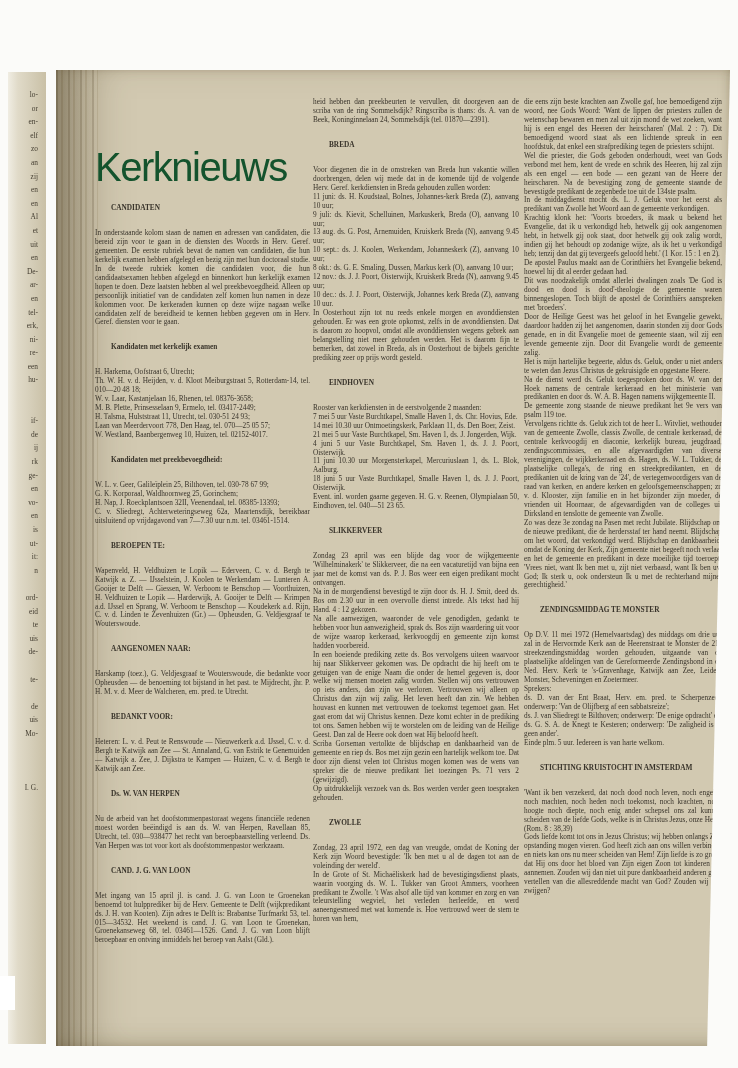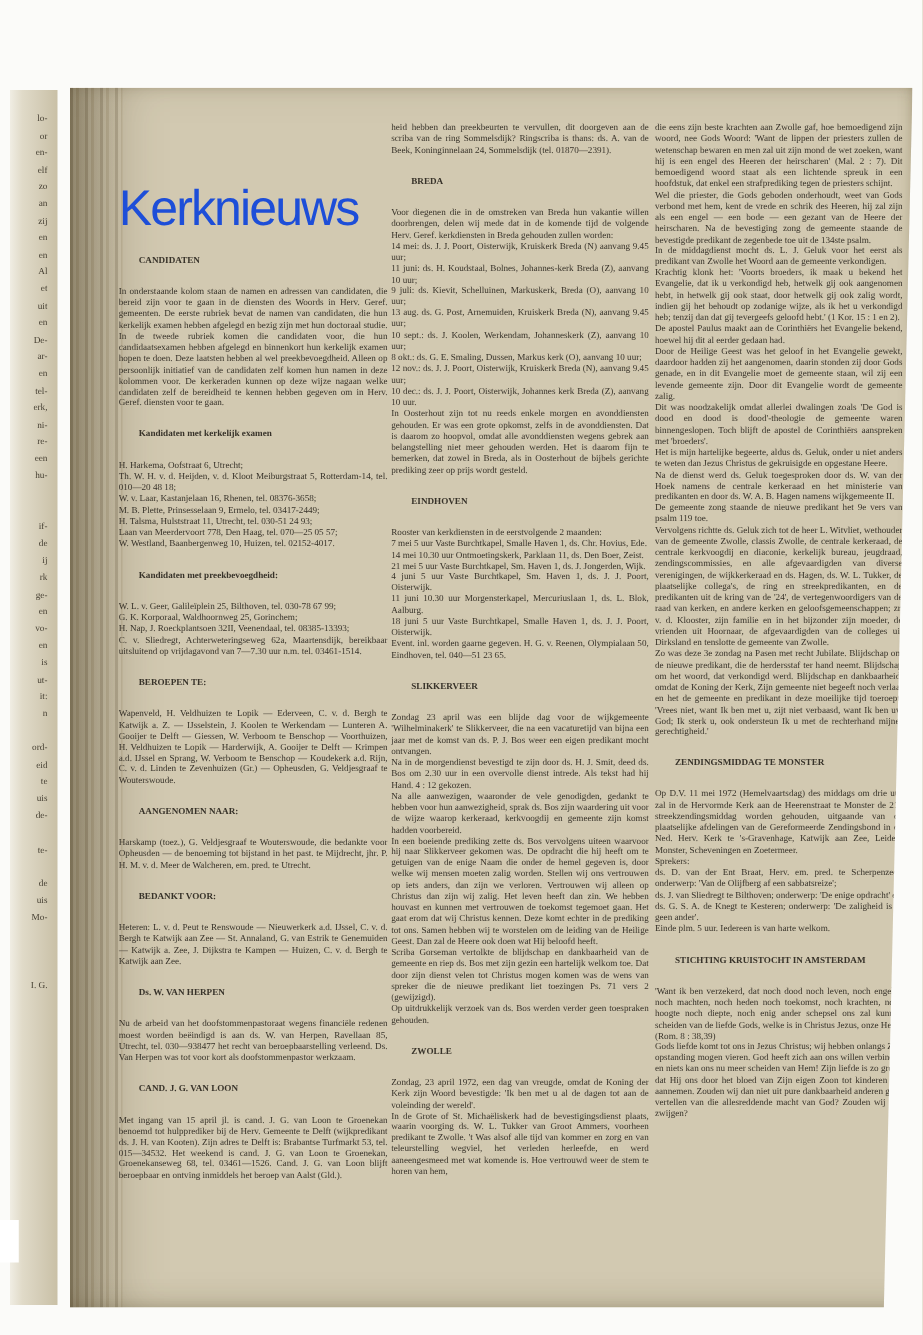--- a/index.html
+++ b/index.html
@@ -35,21 +35,21 @@
     clip-path:polygon(0 0,100% 0,96.6% 100%,0 100%);
   }
   .spine-streaks{
     position:absolute;left:0;top:0;bottom:0;width:42px;opacity:.55;
     background:repeating-linear-gradient(90deg,
       rgba(85,70,42,.38) 0 2px, rgba(214,205,182,.18) 2px 5px,
       rgba(120,100,62,.30) 5px 7px, rgba(205,196,170,.12) 7px 12px);
   }
   .title{
     font-family:"Liberation Sans",sans-serif;font-weight:400;
-    font-size:40px;line-height:42px;letter-spacing:-1.5px;color:#1d4ed8;
+    font-size:40px;line-height:42px;letter-spacing:-1.5px;color:#14532d;
     margin:0 0 12px 0;
   }
   .col{
     position:absolute;text-align:justify;overflow:hidden;
     font-size:7.3px;line-height:8.95px;color:#38332a;
   }
   .col1{left:39px;top:76px;width:215px;height:822px;}
   .col2{left:257px;top:28px;width:206px;height:908px;}
   .col3{left:468px;top:28px;width:198px;height:908px;}
   .sec{margin:0 0 12px 0;}
@@ -171,21 +171,20 @@
       </div>
   </div>
 
   <div class="col col2" id="col2">
       <section class="sec">
         <p>heid hebben dan preekbeurten te vervullen, dit doorgeven aan de scriba van de ring Sommelsdijk? Ringscriba is thans: ds. A. van de Beek, Koninginnelaan 24, Sommelsdijk (tel. 01870—2391).</p>
       </section>
       <section class="sec">
         <h2 class="sechead">BREDA</h2>
         <p>Voor diegenen die in de omstreken van Breda hun vakantie willen doorbrengen, delen wij mede dat in de komende tijd de volgende Herv. Geref. kerkdiensten in Breda gehouden zullen worden:</p>
-        <p>14 mei: ds. J. J. Poort, Oisterwijk, Kruiskerk Breda (N) aanvang 9.45 uur;</p>
         <p>11 juni: ds. H. Koudstaal, Bolnes, Johannes-kerk Breda (Z), aanvang 10 uur;</p>
         <p>9 juli: ds. Kievit, Schelluinen, Markuskerk, Breda (O), aanvang 10 uur;</p>
         <p>13 aug. ds. G. Post, Arnemuiden, Kruiskerk Breda (N), aanvang 9.45 uur;</p>
         <p>10 sept.: ds. J. Koolen, Werkendam, Johanneskerk (Z), aanvang 10 uur;</p>
         <p>8 okt.: ds. G. E. Smaling, Dussen, Markus kerk (O), aanvang 10 uur;</p>
         <p>12 nov.: ds. J. J. Poort, Oisterwijk, Kruiskerk Breda (N), aanvang 9.45 uur;</p>
         <p>10 dec.: ds. J. J. Poort, Oisterwijk, Johannes kerk Breda (Z), aanvang 10 uur.</p>
         <p>In Oosterhout zijn tot nu reeds enkele morgen en avonddiensten gehouden. Er was een grote opkomst, zelfs in de avonddiensten. Dat is daarom zo hoopvol, omdat alle avonddiensten wegens gebrek aan belangstelling niet meer gehouden werden. Het is daarom fijn te bemerken, dat zowel in Breda, als in Oosterhout de bijbels gerichte prediking zeer op prijs wordt gesteld.</p>
       </section>
       <section class="sec">
@@ -214,22 +213,22 @@
         <p>In de Grote of St. Michaëliskerk had de bevestigingsdienst plaats, waarin voorging ds. W. L. Tukker van Groot Ammers, voorheen predikant te Zwolle. 't Was alsof alle tijd van kommer en zorg en van teleurstelling wegviel, het verleden herleefde, en werd aaneengesmeed met wat komende is. Hoe vertrouwd weer de stem te horen van hem,</p>
       </section>
     </div>
   <div class="col col3" id="col3">
       <section class="sec">
         <p>die eens zijn beste krachten aan Zwolle gaf, hoe bemoedigend zijn woord, nee Gods Woord: 'Want de lippen der priesters zullen de wetenschap bewaren en men zal uit zijn mond de wet zoeken, want hij is een engel des Heeren der heirscharen' (Mal. 2 : 7). Dit bemoedigend woord staat als een lichtende spreuk in een hoofdstuk, dat enkel een strafprediking tegen de priesters schijnt.</p>
         <p>Wel die priester, die Gods geboden onderhoudt, weet van Gods verbond met hem, kent de vrede en schrik des Heeren, hij zal zijn als een engel — een bode — een gezant van de Heere der heirscharen. Na de bevestiging zong de gemeente staande de bevestigde predikant de zegenbede toe uit de 134ste psalm.</p>
         <p>In de middagdienst mocht ds. L. J. Geluk voor het eerst als predikant van Zwolle het Woord aan de gemeente verkondigen.</p>
         <p>Krachtig klonk het: 'Voorts broeders, ik maak u bekend het Evangelie, dat ik u verkondigd heb, hetwelk gij ook aangenomen hebt, in hetwelk gij ook staat, door hetwelk gij ook zalig wordt, indien gij het behoudt op zodanige wijze, als ik het u verkondigd heb; tenzij dan dat gij tevergeefs geloofd hebt.' (1 Kor. 15 : 1 en 2).</p>
         <p>De apostel Paulus maakt aan de Corinthiërs het Evangelie bekend, hoewel hij dit al eerder gedaan had.</p>
+        <p>Dit was noodzakelijk omdat allerlei dwalingen zoals 'De God is dood en dood is dood'-theologie de gemeente waren binnengeslopen. Toch blijft de apostel de Corinthiërs aanspreken met 'broeders'.</p>
         <p>Door de Heilige Geest was het geloof in het Evangelie gewekt, daardoor hadden zij het aangenomen, daarin stonden zij door Gods genade, en in dit Evangelie moet de gemeente staan, wil zij een levende gemeente zijn. Door dit Evangelie wordt de gemeente zalig.</p>
-        <p>Dit was noodzakelijk omdat allerlei dwalingen zoals 'De God is dood en dood is dood'-theologie de gemeente waren binnengeslopen. Toch blijft de apostel de Corinthiërs aanspreken met 'broeders'.</p>
         <p>Het is mijn hartelijke begeerte, aldus ds. Geluk, onder u niet anders te weten dan Jezus Christus de gekruisigde en opgestane Heere.</p>
         <p>Na de dienst werd ds. Geluk toegesproken door ds. W. van der Hoek namens de centrale kerkeraad en het ministerie van predikanten en door ds. W. A. B. Hagen namens wijkgemeente II.</p>
         <p>De gemeente zong staande de nieuwe predikant het 9e vers van psalm 119 toe.</p>
         <p>Vervolgens richtte ds. Geluk zich tot de heer L. Witvliet, wethouder van de gemeente Zwolle, classis Zwolle, de centrale kerkeraad, de centrale kerkvoogdij en diaconie, kerkelijk bureau, jeugdraad, zendingscommissies, en alle afgevaardigden van diverse verenigingen, de wijkkerkeraad en ds. Hagen, ds. W. L. Tukker, de plaatselijke collega's, de ring en streekpredikanten, en de predikanten uit de kring van de '24', de vertegenwoordigers van de raad van kerken, en andere kerken en geloofsgemeenschappen; zr. v. d. Klooster, zijn familie en in het bijzonder zijn moeder, de vrienden uit Hoornaar, de afgevaardigden van de colleges uit Dirksland en tenslotte de gemeente van Zwolle.</p>
         <p>Zo was deze 3e zondag na Pasen met recht Jubilate. Blijdschap om de nieuwe predikant, die de herdersstaf ter hand neemt. Blijdschap om het woord, dat verkondigd werd. Blijdschap en dankbaarheid, omdat de Koning der Kerk, Zijn gemeente niet begeeft noch verlaat en het de gemeente en predikant in deze moeilijke tijd toeroept: 'Vrees niet, want Ik ben met u, zijt niet verbaasd, want Ik ben uw God; Ik sterk u, ook ondersteun Ik u met de rechterhand mijner gerechtigheid.'</p>
       </section>
       <section class="sec">
         <h2 class="sechead">ZENDINGSMIDDAG TE MONSTER</h2>
         <p>Op D.V. 11 mei 1972 (Hemelvaartsdag) des middags om drie uur zal in de Hervormde Kerk aan de Heerenstraat te Monster de 21e streekzendingsmiddag worden gehouden, uitgaande van de plaatselijke afdelingen van de Gereformeerde Zendingsbond in de Ned. Herv. Kerk te 's-Gravenhage, Katwijk aan Zee, Leiden, Monster, Scheveningen en Zoetermeer.</p>
         <p>Sprekers:</p>

